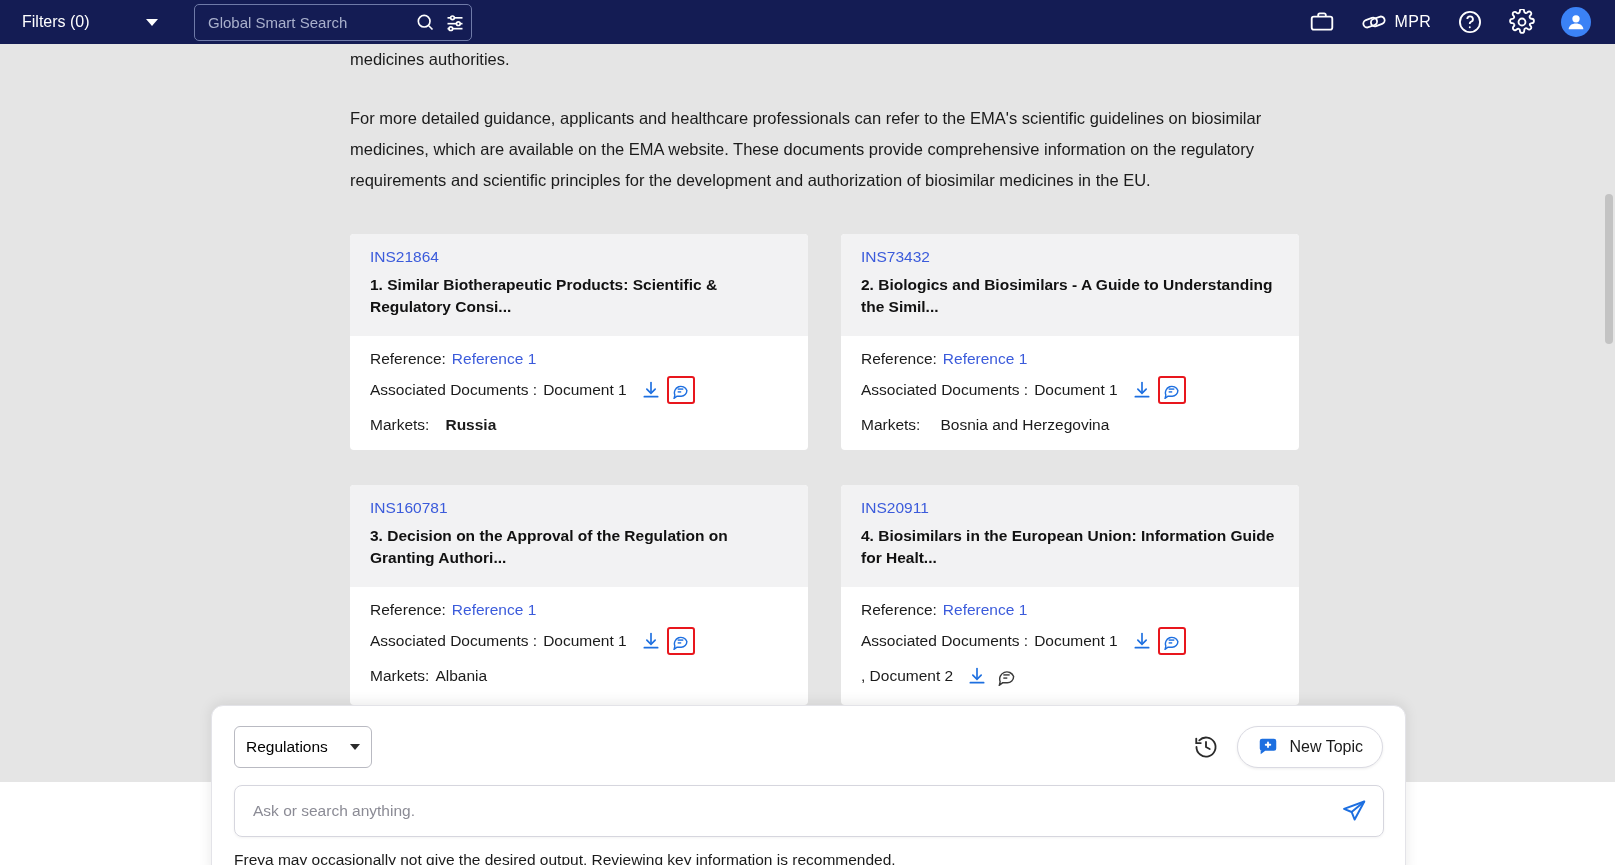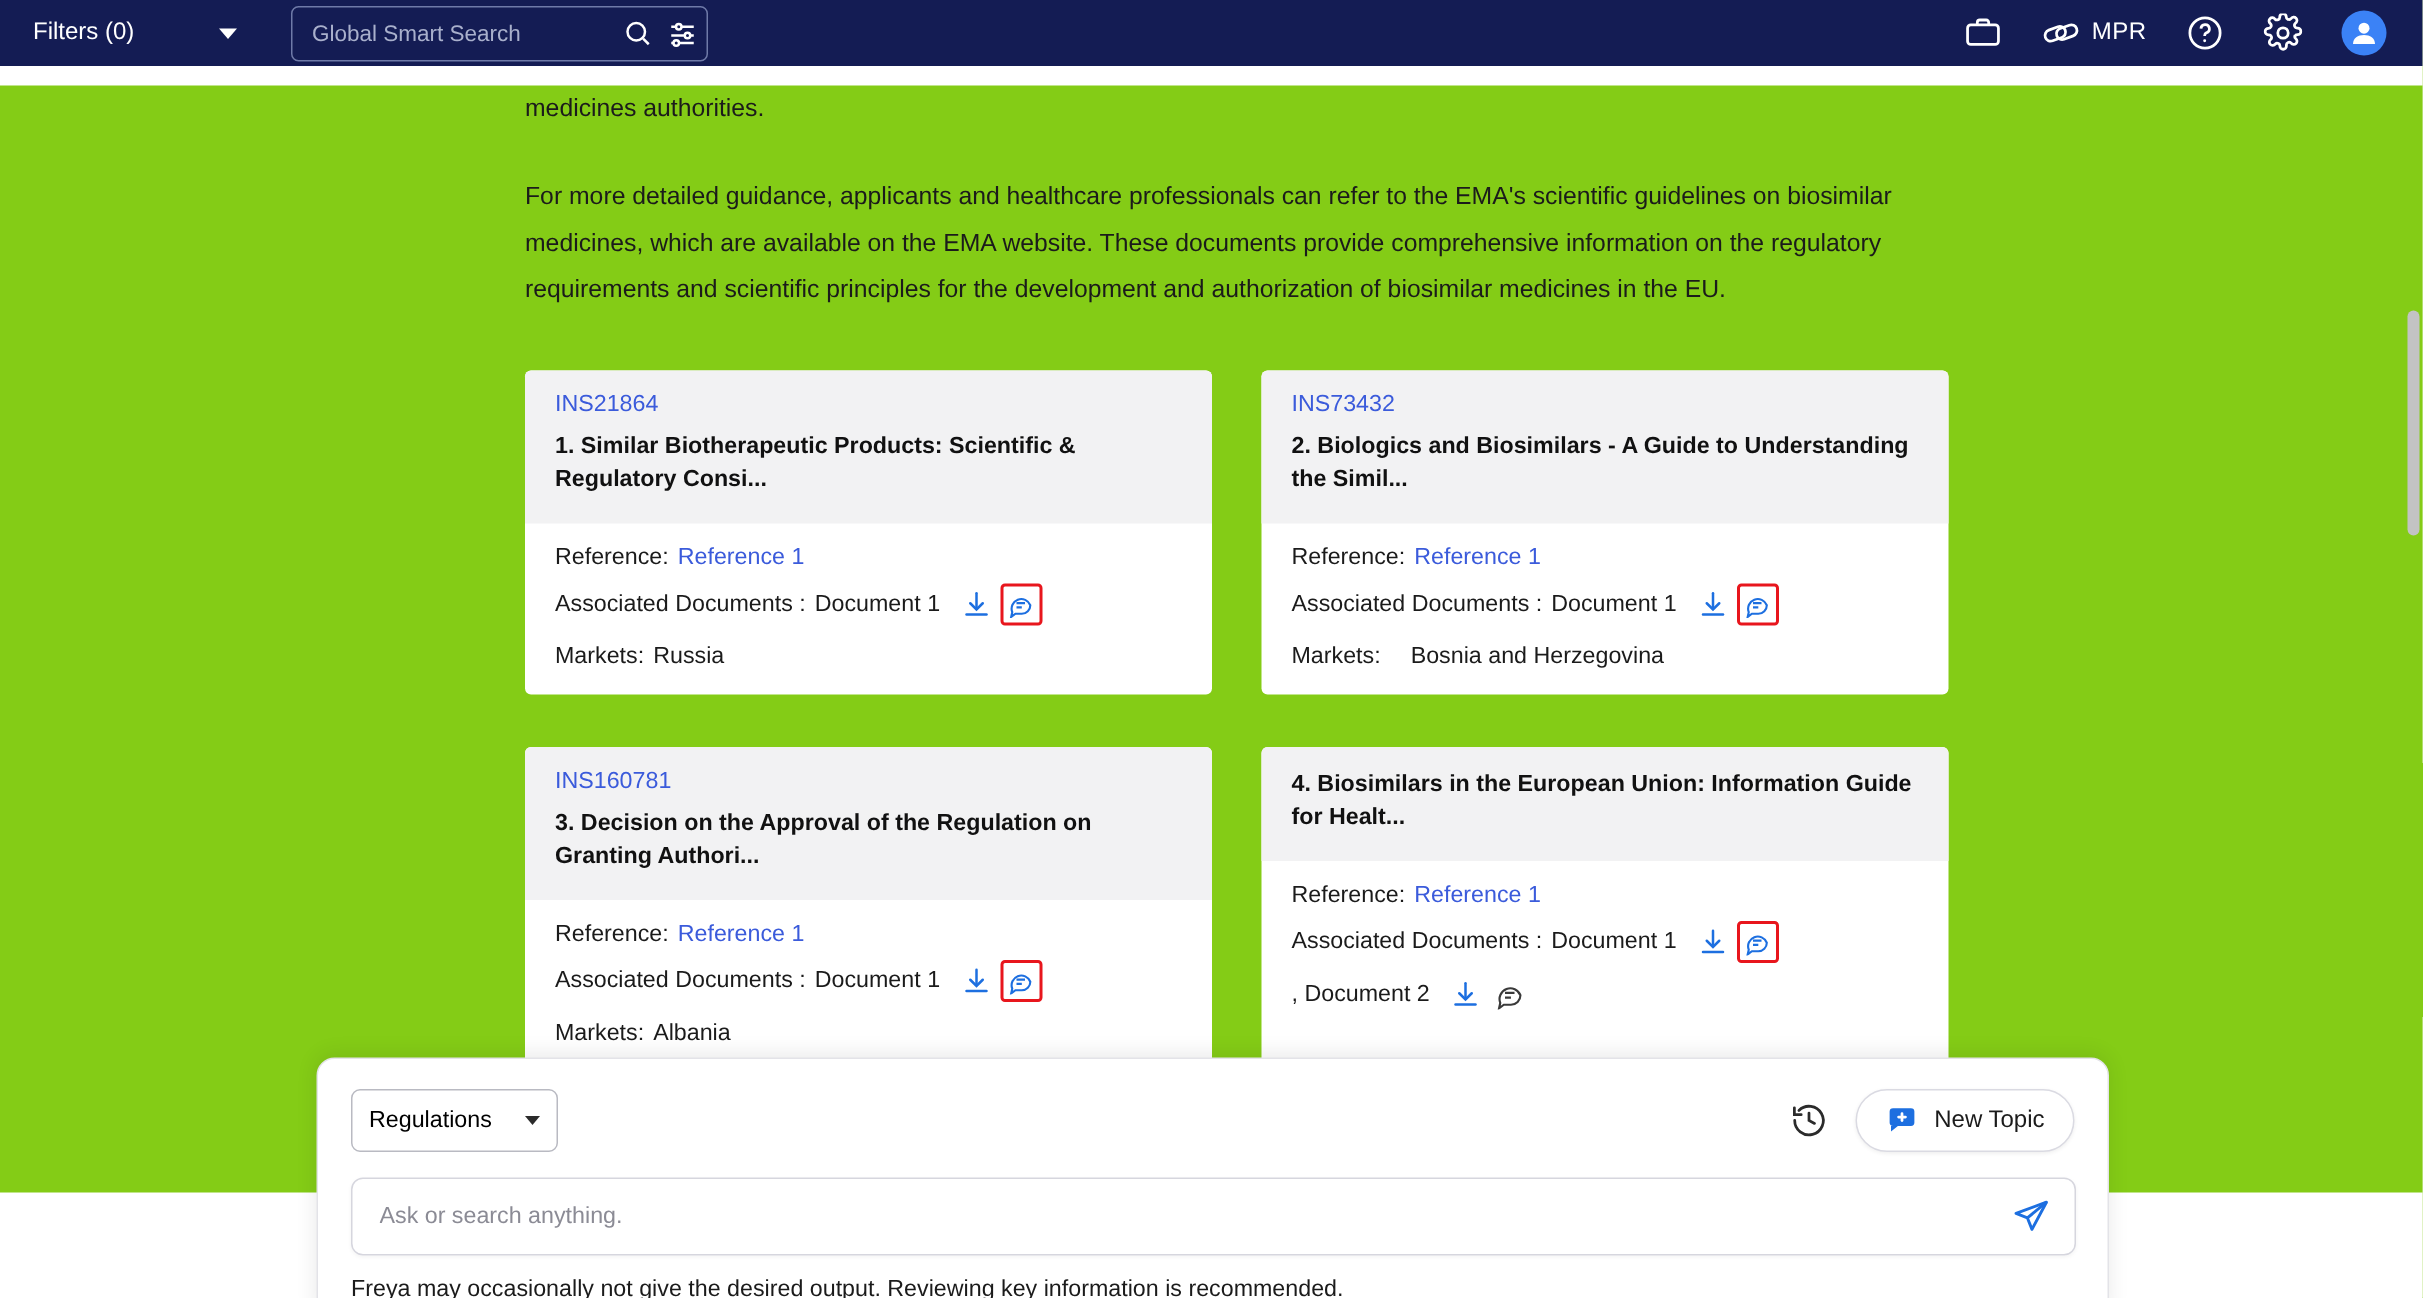--- a/index.html
+++ b/index.html
@@ -59,23 +59,23 @@
   .mpr-group { display: flex; align-items: center; gap: 8px; }
   .mpr-label { font-size: 16px; color: #ffffff; letter-spacing: .3px; }
   .avatar {
     width: 30px; height: 30px; border-radius: 50%;
     background: #3b82f6;
     display: flex; align-items: center; justify-content: center;
   }
 
   
   .page {
-    position: absolute; top: 57px; left: 0;
+    position: absolute; top: 44px; left: 0;
     width: 1615px; height: 738px;
-    background: #84cc16;
+    background: #e5e5e5;
     overflow: hidden;
   }
   .content {
     padding: 0 0 0 0;
     width: 1615px;
   }
   .para {
     width: 950px;
     margin: 0 0 0 350px;
     color: #1b1b1b;
@@ -302,21 +302,21 @@
                 <svg width="17" height="17" viewBox="0 0 24 24" fill="none" stroke="#1d6fe0" stroke-width="2">
                   <path d="M21 12a8 8 0 0 1-8 8H7l-4 3 1-4.5A8 8 0 1 1 21 12z"></path>
                   <line x1="8" y1="10" x2="16" y2="10"></line>
                     <line x1="8" y1="14" x2="13" y2="14"></line>
                 </svg>
               </span>
             </span>
           </div>
           <div class="row markets">
             <span>Markets:</span>
-            <span style="margin-left:6px;">Russia</span>
+            <span style="margin-left:16px;font-weight:bold;">Russia</span>
           </div>
         </div>
       </div>
 
       <div class="card">
         <div class="card-head">
           <div class="card-id">INS73432</div>
           <div class="card-title">2. Biologics and Biosimilars - A Guide to Understanding the Simil...</div>
         </div>
         <div class="card-body">
@@ -383,20 +383,21 @@
           </div>
           <div class="row markets">
             <span>Markets:</span>
             <span style="margin-left:6px;">Albania</span>
           </div>
         </div>
       </div>
 
       <div class="card">
         <div class="card-head">
+          <div class="card-id">INS20911</div>
           <div class="card-title">4. Biosimilars in the European Union: Information Guide for Healt...</div>
         </div>
         <div class="card-body">
           <div class="row">
             <span>Reference:</span>
             <span class="link" style="margin-left:6px;">Reference 1</span>
           </div>
           <div class="row">
             <span>Associated Documents :</span>
             <span style="margin-left:6px;">Document 1</span>

